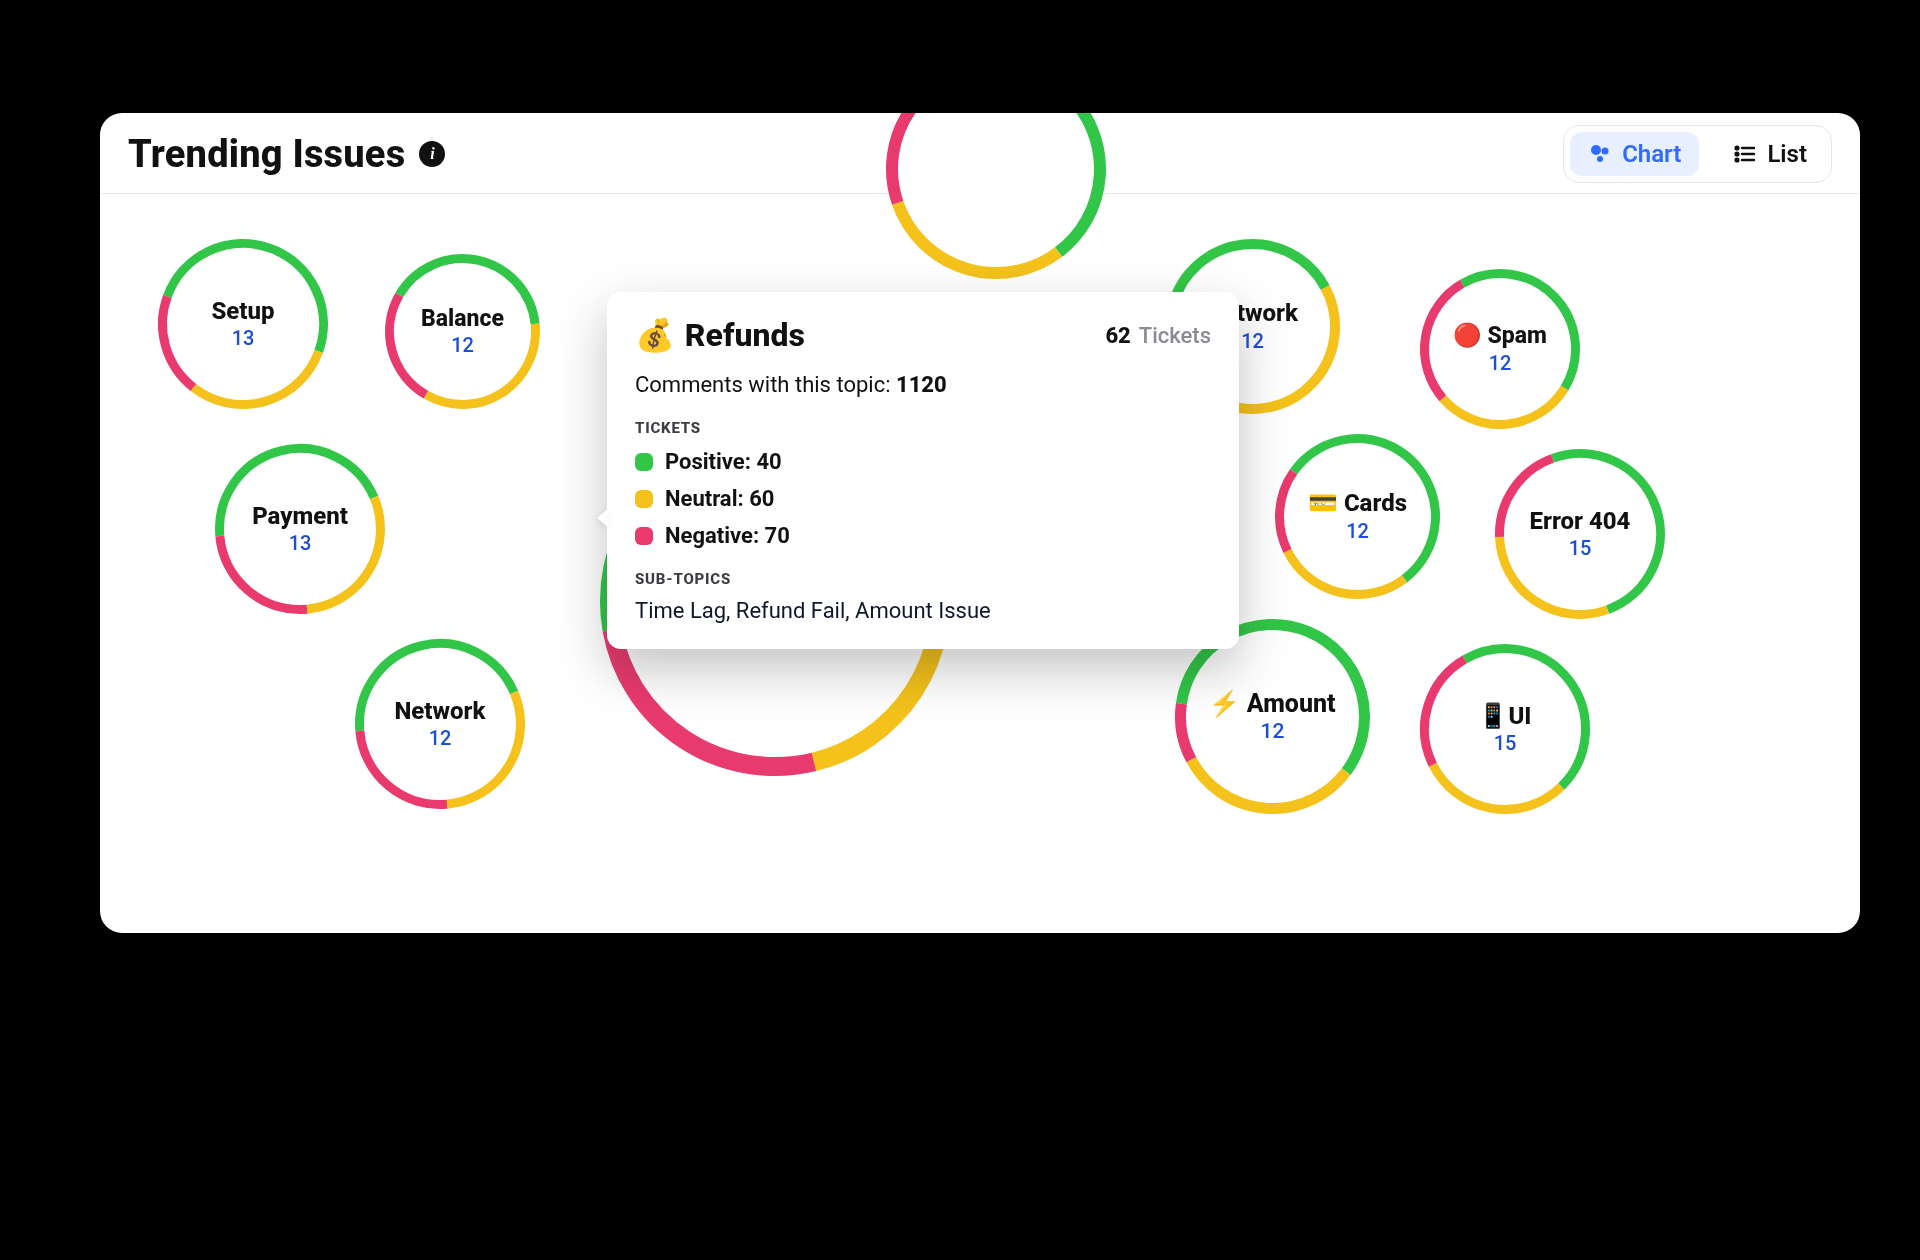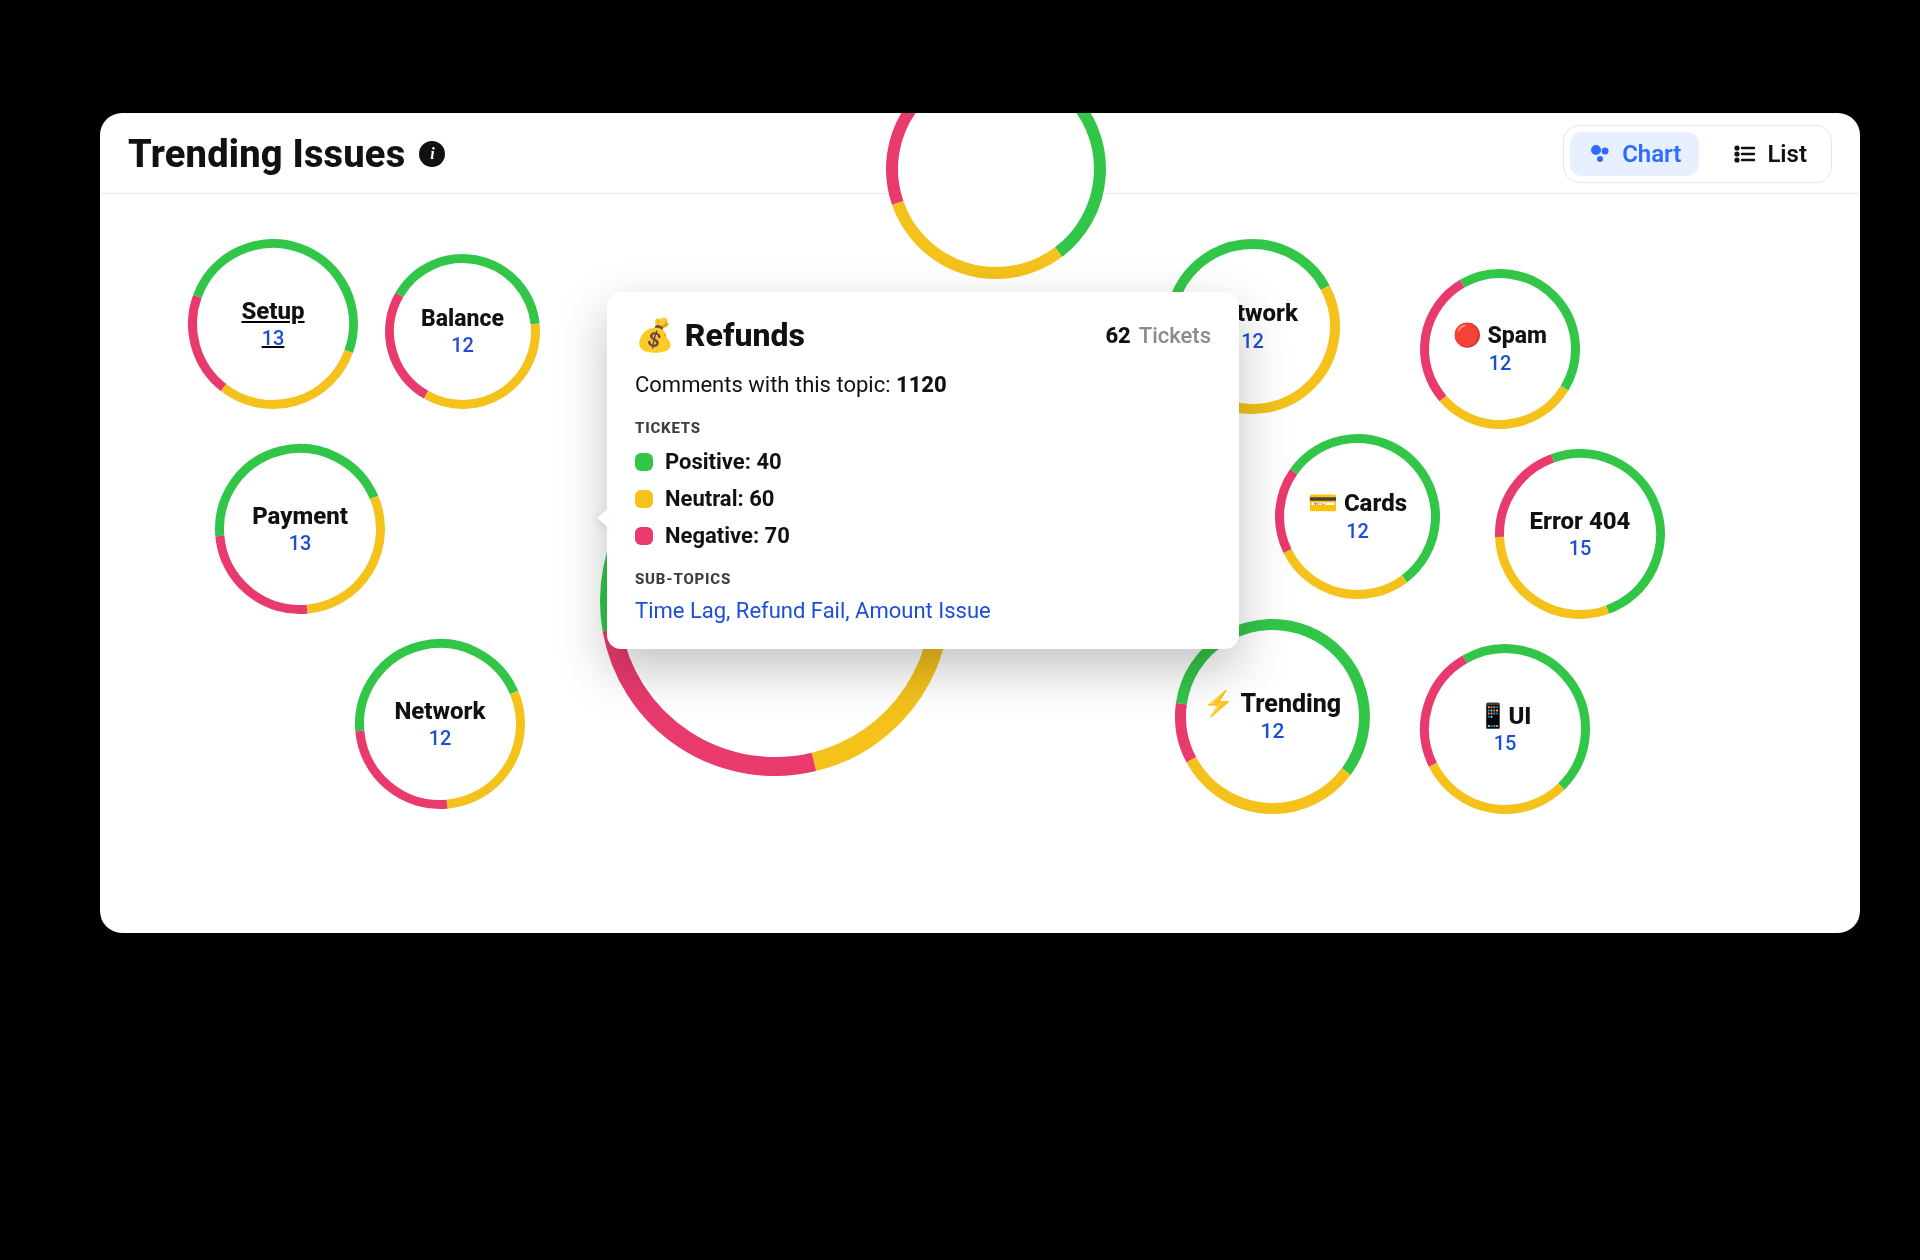--- a/index.html
+++ b/index.html
@@ -39,21 +39,21 @@
   .tip-line{margin-top:18px;font-size:22px;color:#111;}
   .tip-line b{font-weight:800;}
   .tip-line .grn{color:#2fbf46;font-weight:800;}
   .tip-sub{margin-top:22px;font-size:15px;font-weight:800;letter-spacing:.8px;color:#3c3c42;text-transform:uppercase;}
   .sent-row{display:flex;align-items:center;gap:12px;margin-top:12px;font-size:22px;font-weight:700;color:#111;}
   .swatch{width:18px;height:18px;border-radius:6px;}
   .sw-g{background:#32c648;}
   .sw-y{background:#f4c21b;}
   .sw-r{background:#e83a6d;}
   .tip-sub2{margin-top:22px;font-size:15px;font-weight:800;letter-spacing:.8px;color:#3c3c42;text-transform:uppercase;}
-  .subtopics{margin-top:10px;font-size:22px;color:#1d4ed8;}
+  .subtopics{margin-top:10px;font-size:22px;color:#0f172a;}
   .tip-arrow{position:absolute;left:-10px;top:216px;width:0;height:0;border-top:10px solid transparent;border-bottom:10px solid transparent;border-right:12px solid #fff;filter:drop-shadow(-2px 2px 3px rgba(0,0,0,.08));}
 
 </style>
 </head>
 <body>
 
 <div class="stage">
   <div class="card">
 
     <div class="hdr">
@@ -94,21 +94,21 @@
           <div class="bg" style="inset: 12px;"></div>
           <div class="ring"><svg viewBox="0 0 220 220">
               <path d="M 24.808187393944877 50.348050619491175 A 104 104 0 1 1 172.588762407813 193.0580930449185" stroke="#32c648" stroke-width="12" fill="none" stroke-linecap="butt"></path>
               <path d="M 172.588762407813 193.0580930449185 A 104 104 0 0 1 11.666068137671033 143.85908806354425" stroke="#f4c21b" stroke-width="12" fill="none" stroke-linecap="butt"></path>
               <path d="M 11.666068137671033 143.85908806354425 A 104 104 0 0 1 24.808187393944834 50.34805061949123" stroke="#e83a6d" stroke-width="12" fill="none" stroke-linecap="butt"></path>
             </svg></div>
           <div class="lbl" style="font-size: 22px;"></div>
           <div class="cnt" style="font-size: 19px;"></div>
         </div>
 
-      <div class="bubble" style="left: 88px; top: 45px; width: 170px; height: 170px; text-decoration: underline;">
+      <div class="bubble" style="left: 58px; top: 45px; width: 170px; height: 170px;">
           <div class="bg" style="inset: 9px;"></div>
           <div class="ring"><svg viewBox="0 0 170 170">
               <path d="M 9.35474402673438 57.467378462283655 A 80.5 80.5 0 0 1 160.64525597326565 112.53262153771632" stroke="#32c648" stroke-width="9" fill="none" stroke-linecap="butt"></path>
               <path d="M 160.64525597326565 112.53262153771632 A 80.5 80.5 0 0 1 35.439251236284505 148.43486566534114" stroke="#f4c21b" stroke-width="9" fill="none" stroke-linecap="butt"></path>
               <path d="M 35.439251236284505 148.43486566534114 A 80.5 80.5 0 0 1 9.354744026734366 57.467378462283676" stroke="#e83a6d" stroke-width="9" fill="none" stroke-linecap="butt"></path>
             </svg></div>
           <div class="lbl" style="font-size: 24px;">Setup</div>
           <div class="cnt" style="font-size: 20px;">13</div>
         </div>
       <div class="bubble" style="left: 285px; top: 60px; width: 155px; height: 155px;">
@@ -193,21 +193,21 @@
           <div class="lbl" style="font-size: 24px;">Error 404</div>
           <div class="cnt" style="font-size: 20px;">15</div>
         </div>
       <div class="bubble" style="left: 1075px; top: 425px; width: 195px; height: 195px;">
           <div class="bg" style="inset: 11px;"></div>
           <div class="ring"><svg viewBox="0 0 195 195">
               <path d="M 6.3953376757755365 84.69607471167396 A 92 92 0 1 1 171.1672861272835 152.61017106343388" stroke="#32c648" stroke-width="11" fill="none" stroke-linecap="butt"></path>
               <path d="M 171.1672861272835 152.61017106343388 A 92 92 0 0 1 16.268821456978742 140.691383776302" stroke="#f4c21b" stroke-width="11" fill="none" stroke-linecap="butt"></path>
               <path d="M 16.268821456978742 140.691383776302 A 92 92 0 0 1 6.3953376757755365 84.69607471167397" stroke="#e83a6d" stroke-width="11" fill="none" stroke-linecap="butt"></path>
             </svg></div>
-          <div class="lbl" style="font-size: 25px;">⚡ Trending</div>
+          <div class="lbl" style="font-size: 25px;">⚡ Amount</div>
           <div class="cnt" style="font-size: 21px;">12</div>
         </div>
       <div class="bubble" style="left: 1320px; top: 450px; width: 170px; height: 170px;">
           <div class="bg" style="inset: 9px;"></div>
           <div class="ring"><svg viewBox="0 0 170 170">
               <path d="M 44.75000000000002 15.284954995352678 A 80.5 80.5 0 0 1 141.32289891132592 142.51505071044068" stroke="#32c648" stroke-width="9" fill="none" stroke-linecap="butt"></path>
               <path d="M 141.32289891132592 142.51505071044068 A 80.5 80.5 0 0 1 12.895203300727275 120.79313192438669" stroke="#f4c21b" stroke-width="9" fill="none" stroke-linecap="butt"></path>
               <path d="M 12.895203300727275 120.79313192438669 A 80.5 80.5 0 0 1 44.749999999999964 15.284954995352706" stroke="#e83a6d" stroke-width="9" fill="none" stroke-linecap="butt"></path>
             </svg></div>
           <div class="lbl" style="font-size: 24px;">📱UI</div>

